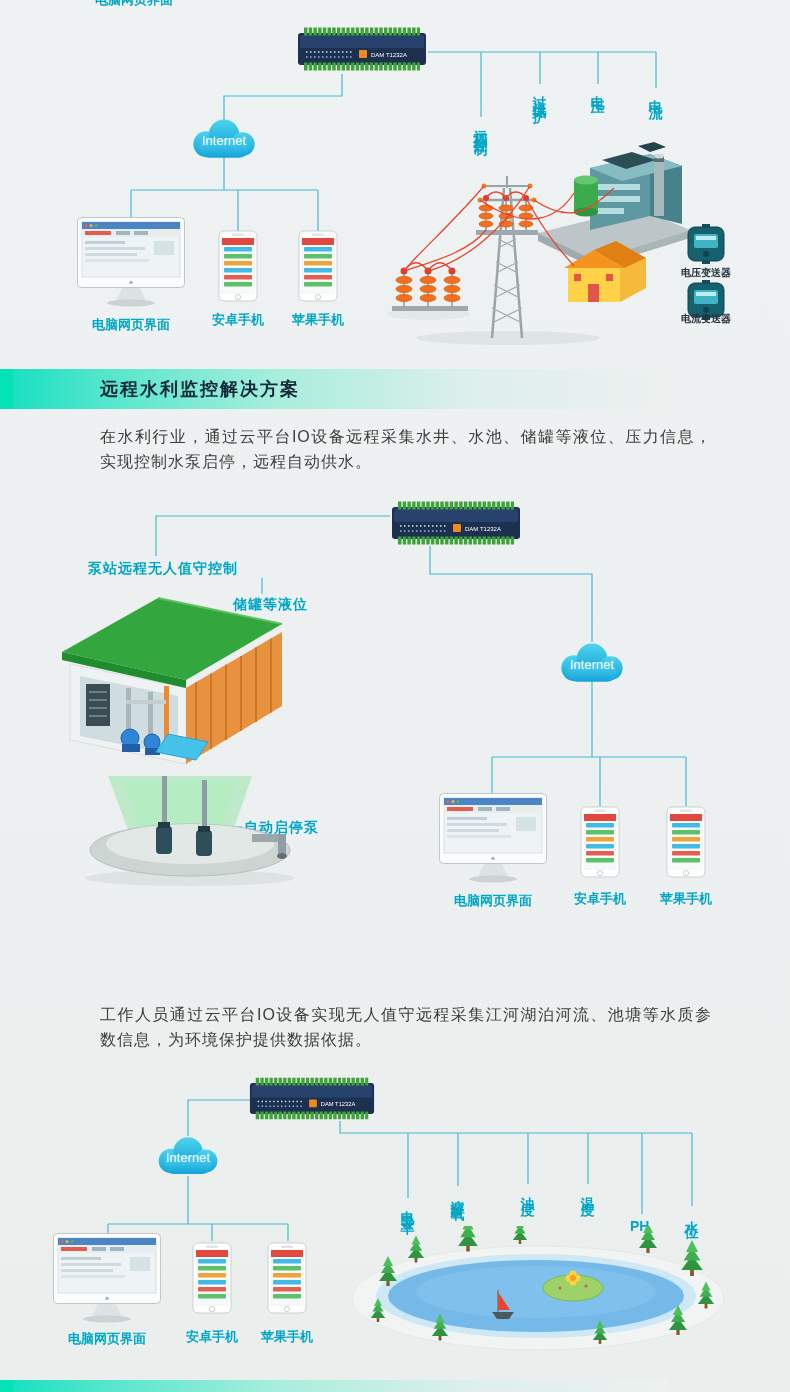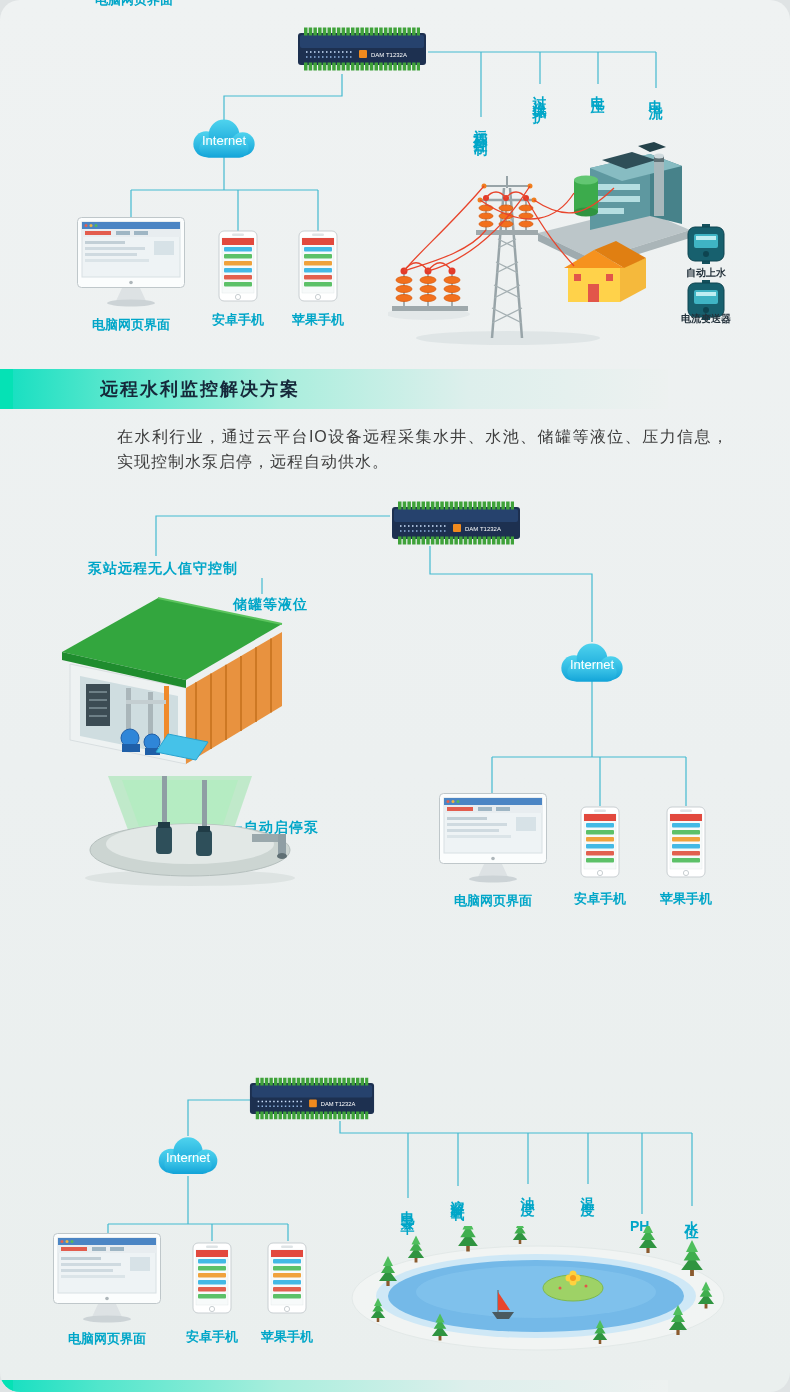--- a/index.html
+++ b/index.html
@@ -1,19 +1,19 @@
 <!DOCTYPE html>
 <html style="--accent: #00a6c8; --line-color: #3ab6cf;"><head>
 <meta charset="utf-8">
 <style>
   *{margin:0;padding:0;box-sizing:border-box;}
   body{background:#dfe3e4;}
   .page{position:relative;width:790px;height:1392px;overflow:hidden;
         background:linear-gradient(180deg,#eff2f2 0%,#ecf0f0 55%,#eaefee 100%);
-        font-family:"Liberation Sans","DejaVu Sans",sans-serif;border-radius:20px;}
+        font-family:"Liberation Sans","DejaVu Sans",sans-serif;}
   svg{display:block;}
   .abs{position:absolute;}
   .lines{position:absolute;left:0;top:0;pointer-events:none;}
   .lines path{stroke:var(--line-color,#3ab6cf);stroke-width:1.2;fill:none;opacity:.95;}
   .dev-label{position:absolute;transform:translateX(-50%);color:var(--accent,#00a6c8);
              font-weight:bold;font-size:13px;white-space:nowrap;}
   .vlabel{position:absolute;writing-mode:vertical-lr;text-orientation:upright;
           color:var(--accent,#00a6c8);font-weight:bold;font-size:14px;letter-spacing:4px;line-height:16px;}
   .hlabel{position:absolute;color:var(--accent,#00a6c8);font-weight:bold;font-size:14px;}
   .callout{position:absolute;color:var(--accent,#00a6c8);font-weight:bold;font-size:14px;
@@ -21,21 +21,21 @@
   .t-label{position:absolute;transform:translateX(-50%);font-size:10px;font-weight:bold;
            color:#22303a;white-space:nowrap;}
   .cloud{position:absolute;}
   .cloud .cloud-text{position:absolute;left:0;right:0;top:50%;transform:translateY(-42%);
            text-align:center;color:#fff;font-size:13px;}
   .sec-header{position:absolute;left:0;width:668px;height:40px;
            background:linear-gradient(90deg,#12dfc0 0%,#52e6cc 15%,#a9eedd 42%,#ddefec 70%,#edf1f0 100%);}
   .sec-header::before{content:"";position:absolute;left:0;top:0;width:13px;height:40px;background:#05e2b5;}
   .sec-header h2{line-height:40px;padding-left:100px;font-size:18px;font-weight:bold;
            letter-spacing:2px;color:#15283a;}
-  .sec-body{position:absolute;left:117px;width:612px;font-size:16px;line-height:25px;
+  .sec-body{position:absolute;left:100px;width:612px;font-size:16px;line-height:25px;
            letter-spacing:1px;color:#3c3c3c;text-align:justify;}
   .clip-top{position:absolute;left:95px;top:0;height:8px;width:130px;overflow:hidden;}
   .clip-top span{display:block;transform:translateY(-9px);color:var(--accent,#00a6c8);
            font-weight:bold;font-size:13px;white-space:nowrap;}
 </style>
 </head>
 <body>
 
 <svg width="0" height="0" style="position:absolute" aria-hidden="true">
   <defs>
@@ -268,21 +268,21 @@
       <path d="M98,60 C104,52 112,52 118,60 M118,60 C124,52 132,52 138,60"></path>
       <path d="M16,133 C24,122 32,122 40,133 M40,133 C48,122 56,122 64,133"></path>
       <path d="M98,92 C80,115 40,125 16,133"></path>
       <path d="M138,60 C160,100 175,115 186,128"></path>
     </g>
   </svg>
 
   <svg class="abs" style="left:684px;top:224px" width="44" height="40" viewBox="0 0 44 40">
       <use href="#sym-xmtr"></use>
     </svg>
-  <div class="t-label" style="left:706px;top:266px">自动上水</div>
+  <div class="t-label" style="left:706px;top:266px">电压变送器</div>
   <svg class="abs" style="left:684px;top:280px" width="44" height="40" viewBox="0 0 44 40">
       <use href="#sym-xmtr"></use>
     </svg>
   <div class="t-label" style="left:706px;top:312px">电流变送器</div>
 
   <div class="sec-header" style="top:369px">
     <h2>远程水利监控解决方案</h2>
   </div>
   <p class="sec-body" style="top:424px">在水利行业，通过云平台IO设备远程采集水井、水池、储罐等液位、压力信息，实现控制水泵启停，远程自动供水。</p>
 
@@ -350,20 +350,21 @@
   <svg class="abs" style="left:580px;top:806px" width="40" height="72" viewBox="0 0 40 72">
       <use href="#sym-phone"></use>
     </svg>
   <div class="dev-label" style="left:600px;top:890px">安卓手机</div>
 
   <svg class="abs" style="left:666px;top:806px" width="40" height="72" viewBox="0 0 40 72">
       <use href="#sym-phone"></use>
     </svg>
   <div class="dev-label" style="left:686px;top:890px">苹果手机</div>
 
+  <p class="sec-body" style="top:1002px">工作人员通过云平台IO设备实现无人值守远程采集江河湖泊河流、池塘等水质参数信息，为环境保护提供数据依据。</p>
 
   <svg class="abs" style="left:248px;top:1076px" width="128" height="45" viewBox="0 0 132 46">
       <use href="#sym-plc"></use>
     </svg>
 
   <div class="cloud" style="left:150px;top:1134px;width:76px;height:44px">
     <svg width="76" height="44" viewBox="0 0 90 54">
         <use href="#sym-cloud"></use>
       </svg>
     <div class="cloud-text">Internet</div>

